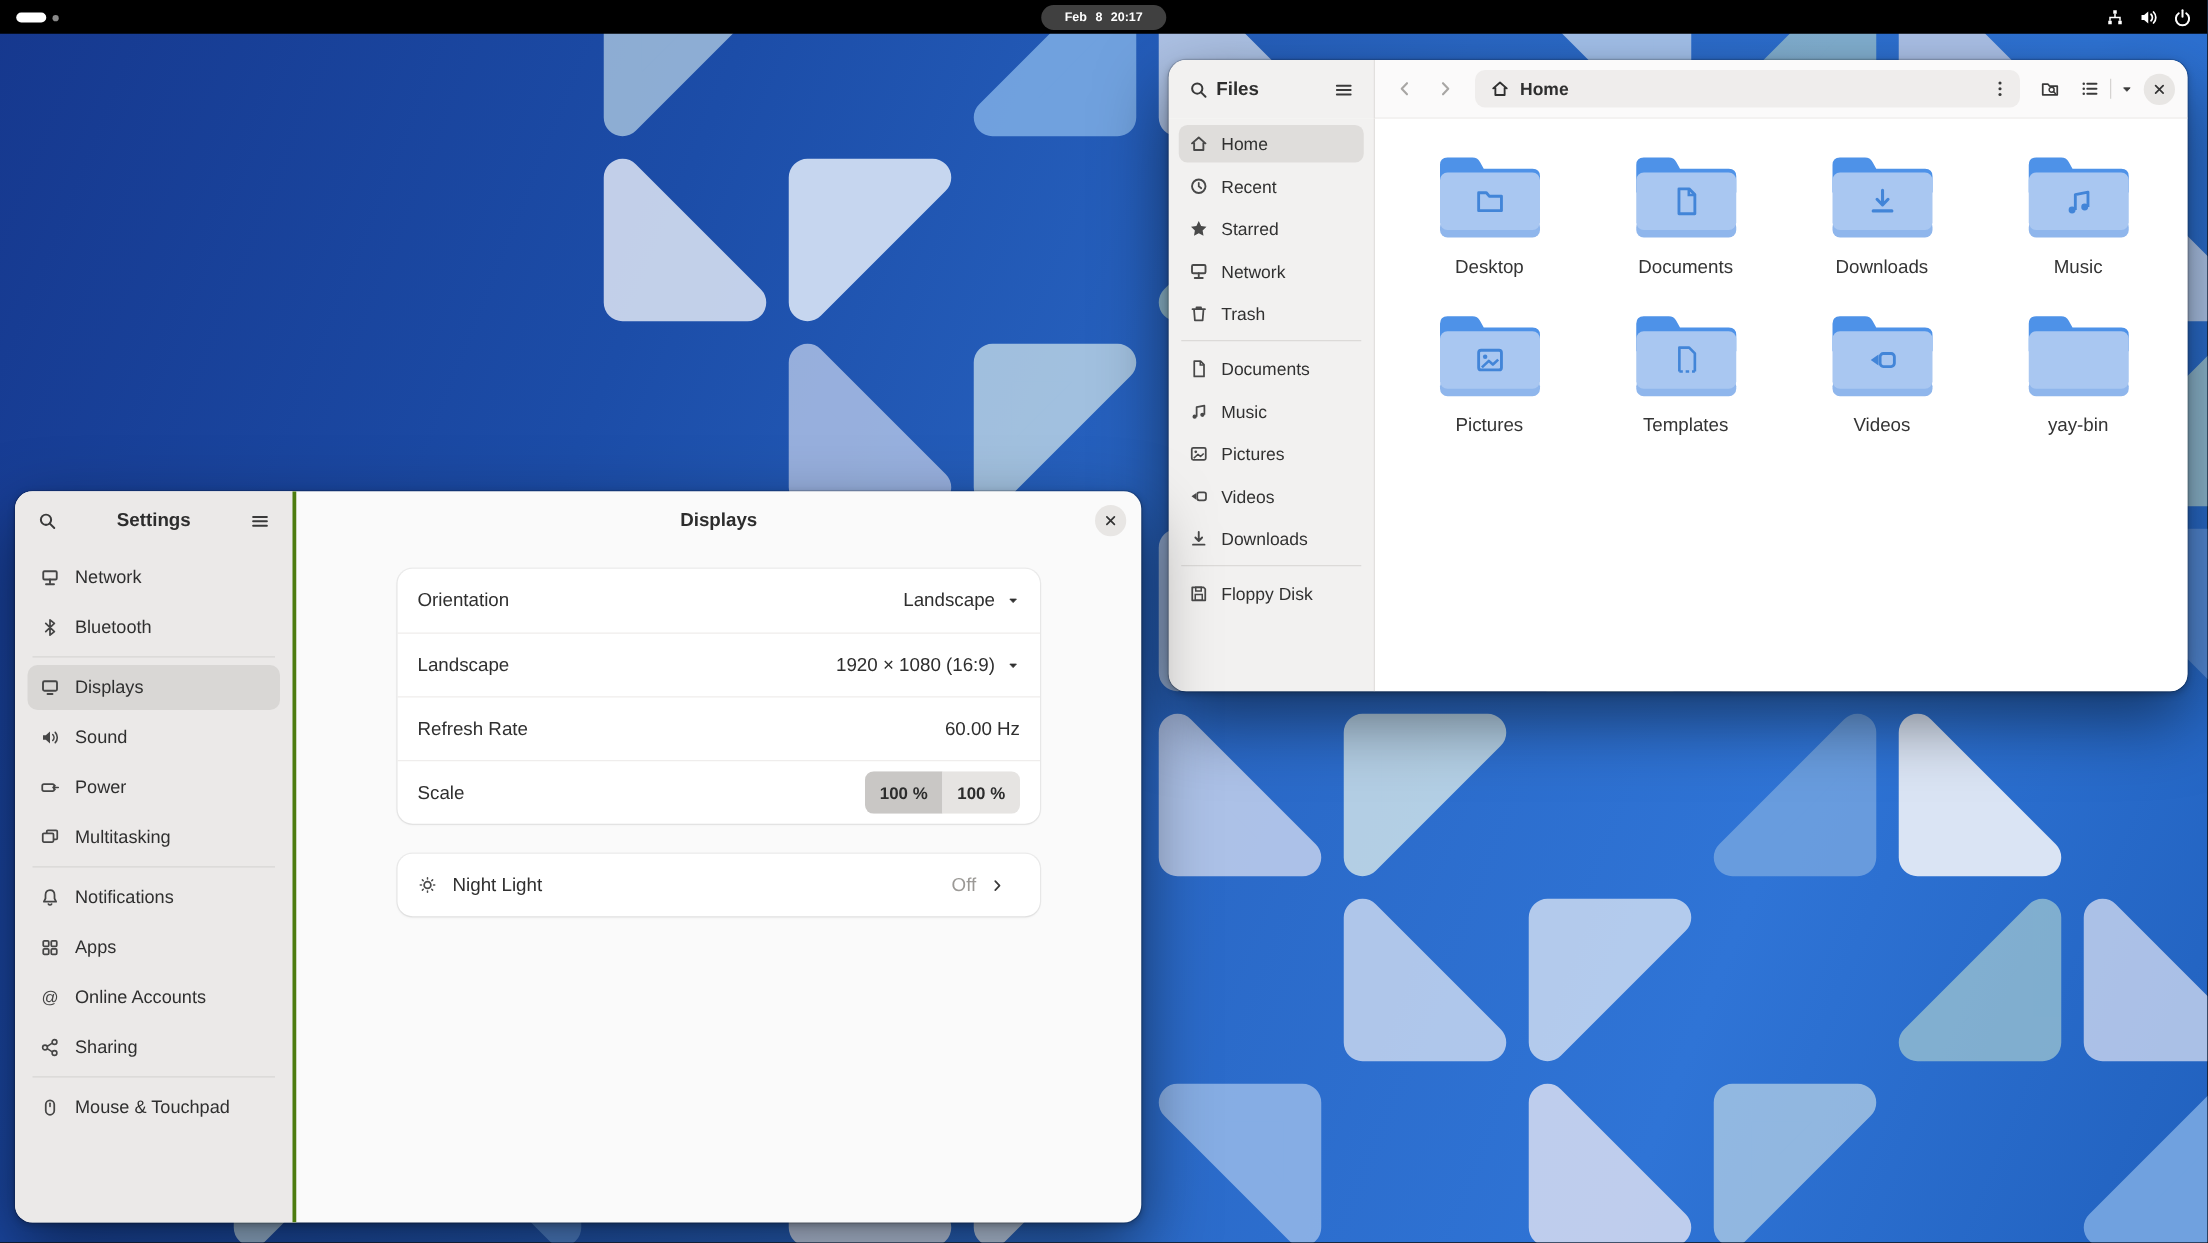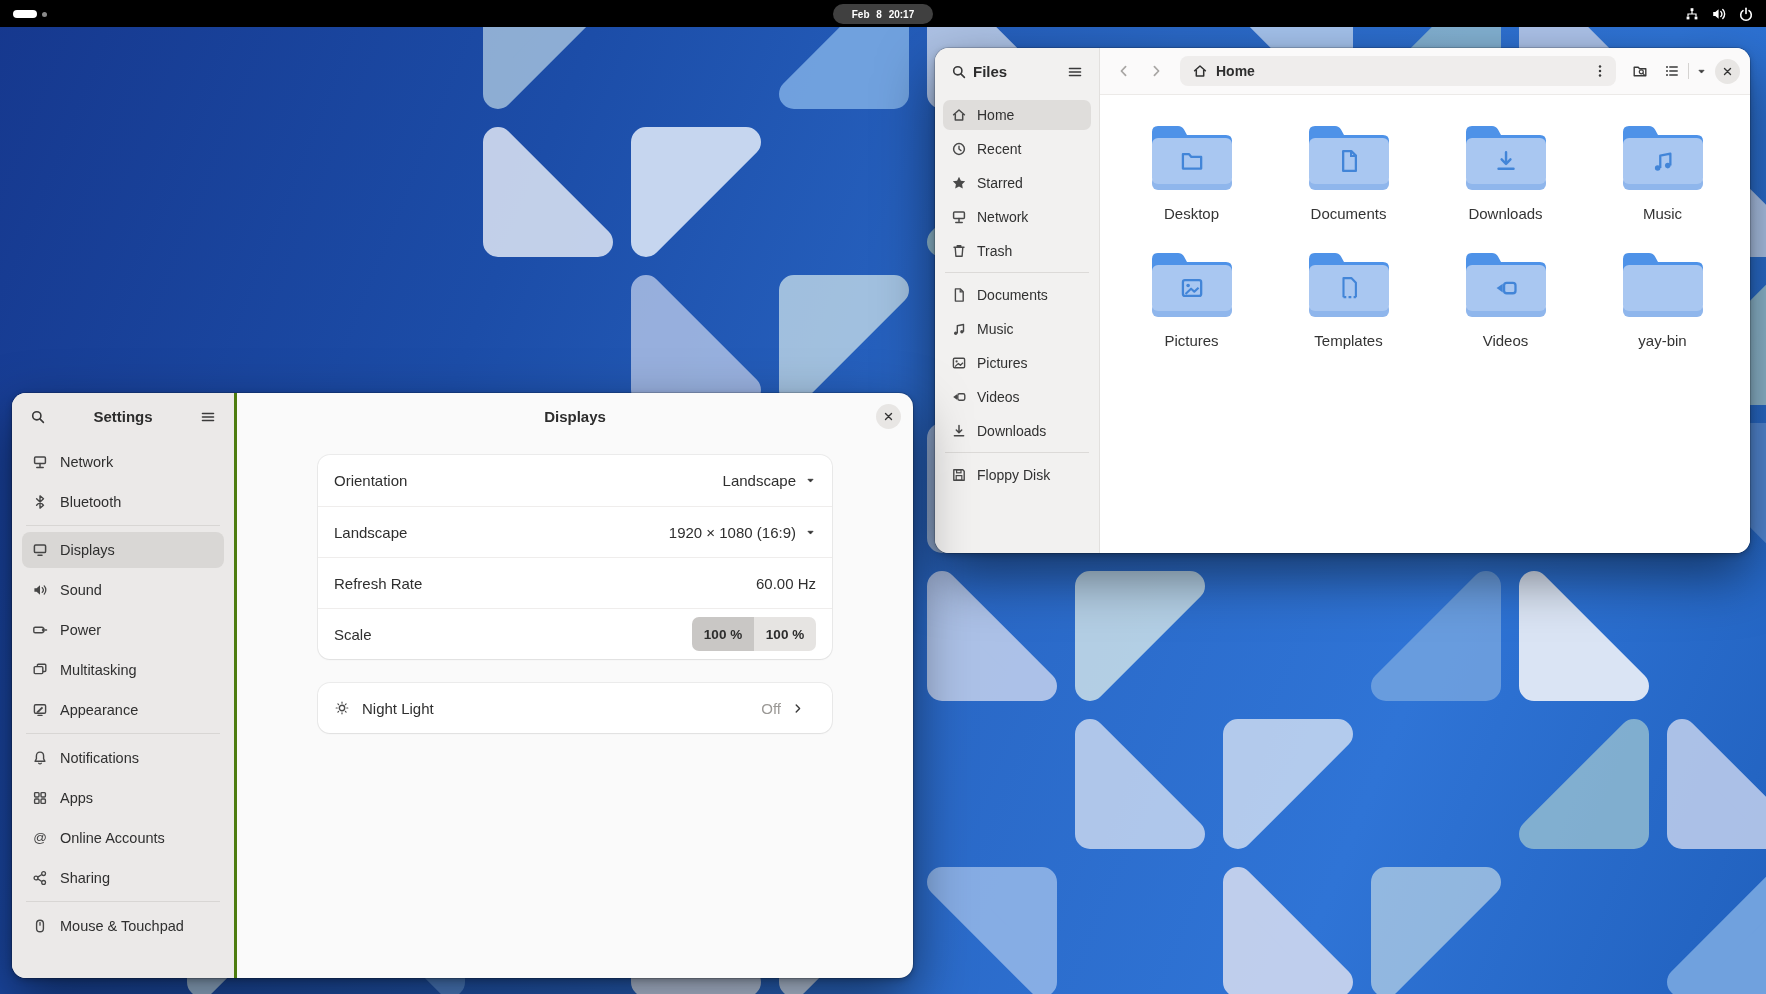--- a/index.html
+++ b/index.html
@@ -554,30 +554,20 @@
           </div>
           <div class="sn-row">
             <span class="icon">
               <svg viewBox="0 0 16 16">
                 <rect x="2.2" y="4.6" width="8.6" height="7" rx="1" fill="none" stroke="currentColor" stroke-width="1.4"></rect>
                 <path d="M5.4 4.6V3.2a.9.9 0 01.9-.9h6.6a.9.9 0 01.9.9v5.4a.9.9 0 01-.9.9h-2" fill="none" stroke="currentColor" stroke-width="1.4"></path>
               </svg>
             </span>
             <span class="lbl">Multitasking</span>
           </div>
-          <div class="sn-row">
-            <span class="icon">
-              <svg viewBox="0 0 16 16">
-                <rect x="2.4" y="2.8" width="11.2" height="8.4" rx="1.2" fill="none" stroke="currentColor" stroke-width="1.4"></rect>
-                <path d="M6 13.4h4" fill="none" stroke="currentColor" stroke-width="1.4" stroke-linecap="round"></path>
-                <path d="M5.2 9.2l4.6-4.4 1.4 1.3-4.6 4.4-1.9.6z" fill="currentColor"></path>
-              </svg>
-            </span>
-            <span class="lbl">Appearance</span>
-          </div>
           <div class="sn-divider"></div>
           <div class="sn-row">
             <span class="icon">
               <svg viewBox="0 0 16 16">
                 <path d="M8 2.1c-2.2 0-3.6 1.6-3.6 3.8v2.9L3.1 11.3h9.8L11.6 8.8V5.9c0-2.2-1.4-3.8-3.6-3.8z" fill="none" stroke="currentColor" stroke-width="1.4" stroke-linejoin="round"></path>
                 <path d="M6.7 13.2a1.5 1.5 0 002.6 0" fill="none" stroke="currentColor" stroke-width="1.3" stroke-linecap="round"></path>
               </svg>
             </span>
             <span class="lbl">Notifications</span>
           </div>

